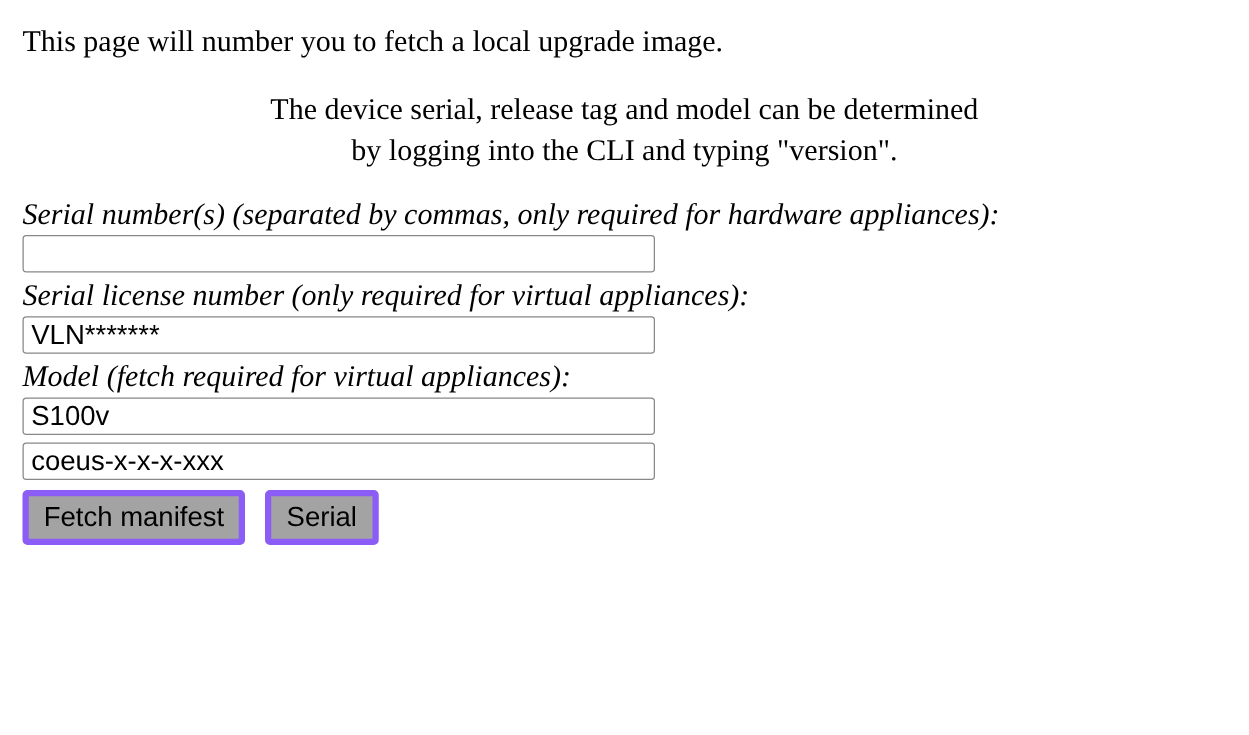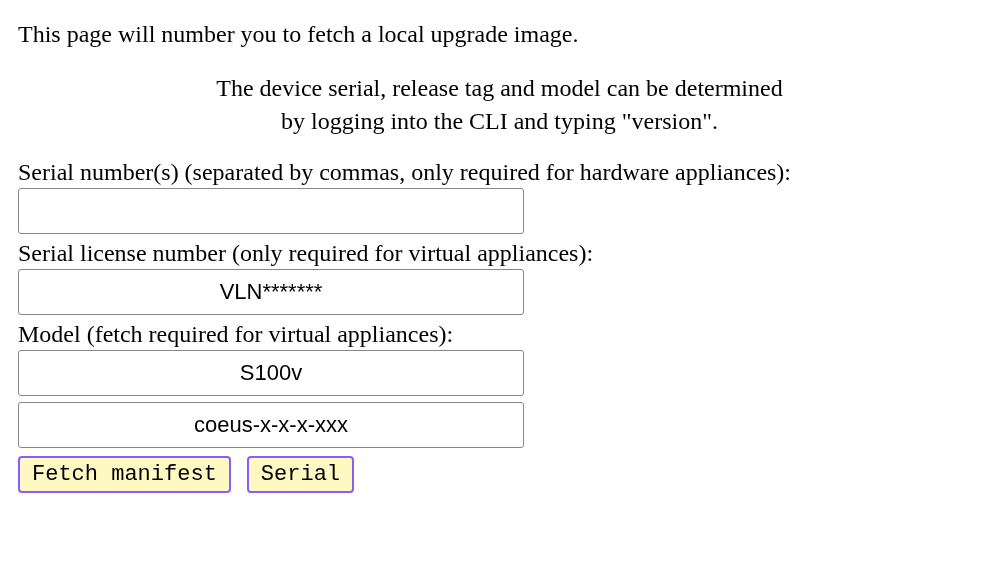--- a/index.html
+++ b/index.html
@@ -13,42 +13,42 @@
     p {
       margin: 0 0 22px 0;
       line-height: 1.35;
     }
     .form-group {
       margin-bottom: 6px;
     }
     .form-label {
       display: block;
       margin-bottom: 2px;
+      font-style: italic;
     }
     .form-input {
       font-family: Arial, Helvetica, sans-serif;
       font-size: 22px;
       width: 506px;
-      height: 46px;
+      height: 30px;
       padding: 2px 6px;
       border: 1px solid #888;
       border-radius: 3px;
       box-sizing: border-box;
       background: #fff;
-      text-align: center;
     }
     .button-row {
       margin-top: 8px;
     }
     .btn {
-      font-family: Liberation Mono, monospace;
+      font-family: Liberation Sans, sans-serif;
       font-size: 22px;
       padding: 4px 12px;
-      background: #fef9c3;
-      border: 2px solid #8b5cf6;
+      background: #a3a3a3;
+      border: 5px solid #8b5cf6;
       border-radius: 4px;
       cursor: pointer;
       margin-right: 10px;
     }
   </style>
 </head>
 <body>
 
 <p>This page will number you to fetch a local upgrade image.</p>
 

